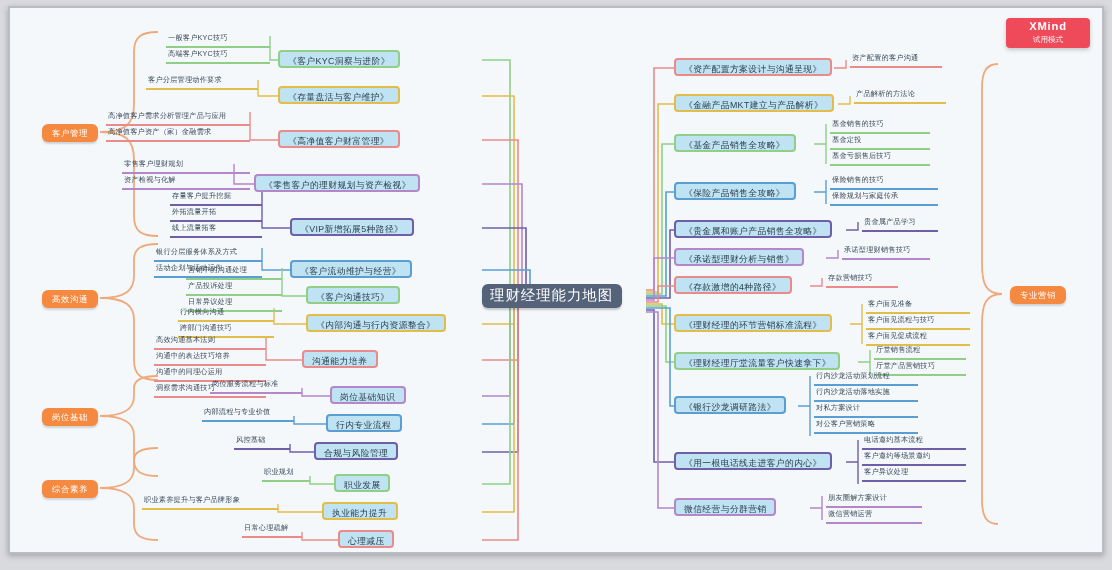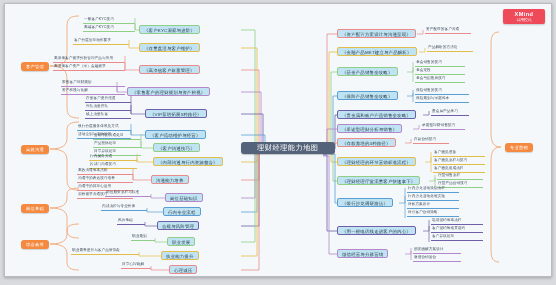--- a/index.html
+++ b/index.html
@@ -22,21 +22,21 @@
   .canvas{position:absolute;left:0;top:0;width:546px;height:272px;}
   svg.links{position:absolute;left:0;top:0;width:546px;height:272px;}
 
   
   .node{position:absolute;box-sizing:border-box;white-space:nowrap;}
 
   .root{
     background:#54637a;color:#ffffff;
     border-radius:3px;
     font-size:7.2px;line-height:12px;height:12px;
-    padding:0 16px;letter-spacing:.5px;
+    padding:0 4px;letter-spacing:.5px;
     text-align:center;
     box-shadow:0 1px 1px rgba(0,0,0,.2);
   }
   .cat{
     background:#f5893f;color:#ffffff;
     border-radius:3px;
     font-size:4.2px;line-height:9px;height:9px;
     padding:0 5px;text-align:center;letter-spacing:.3px;
     box-shadow:0 1px 1px rgba(0,0,0,.15);
   }

